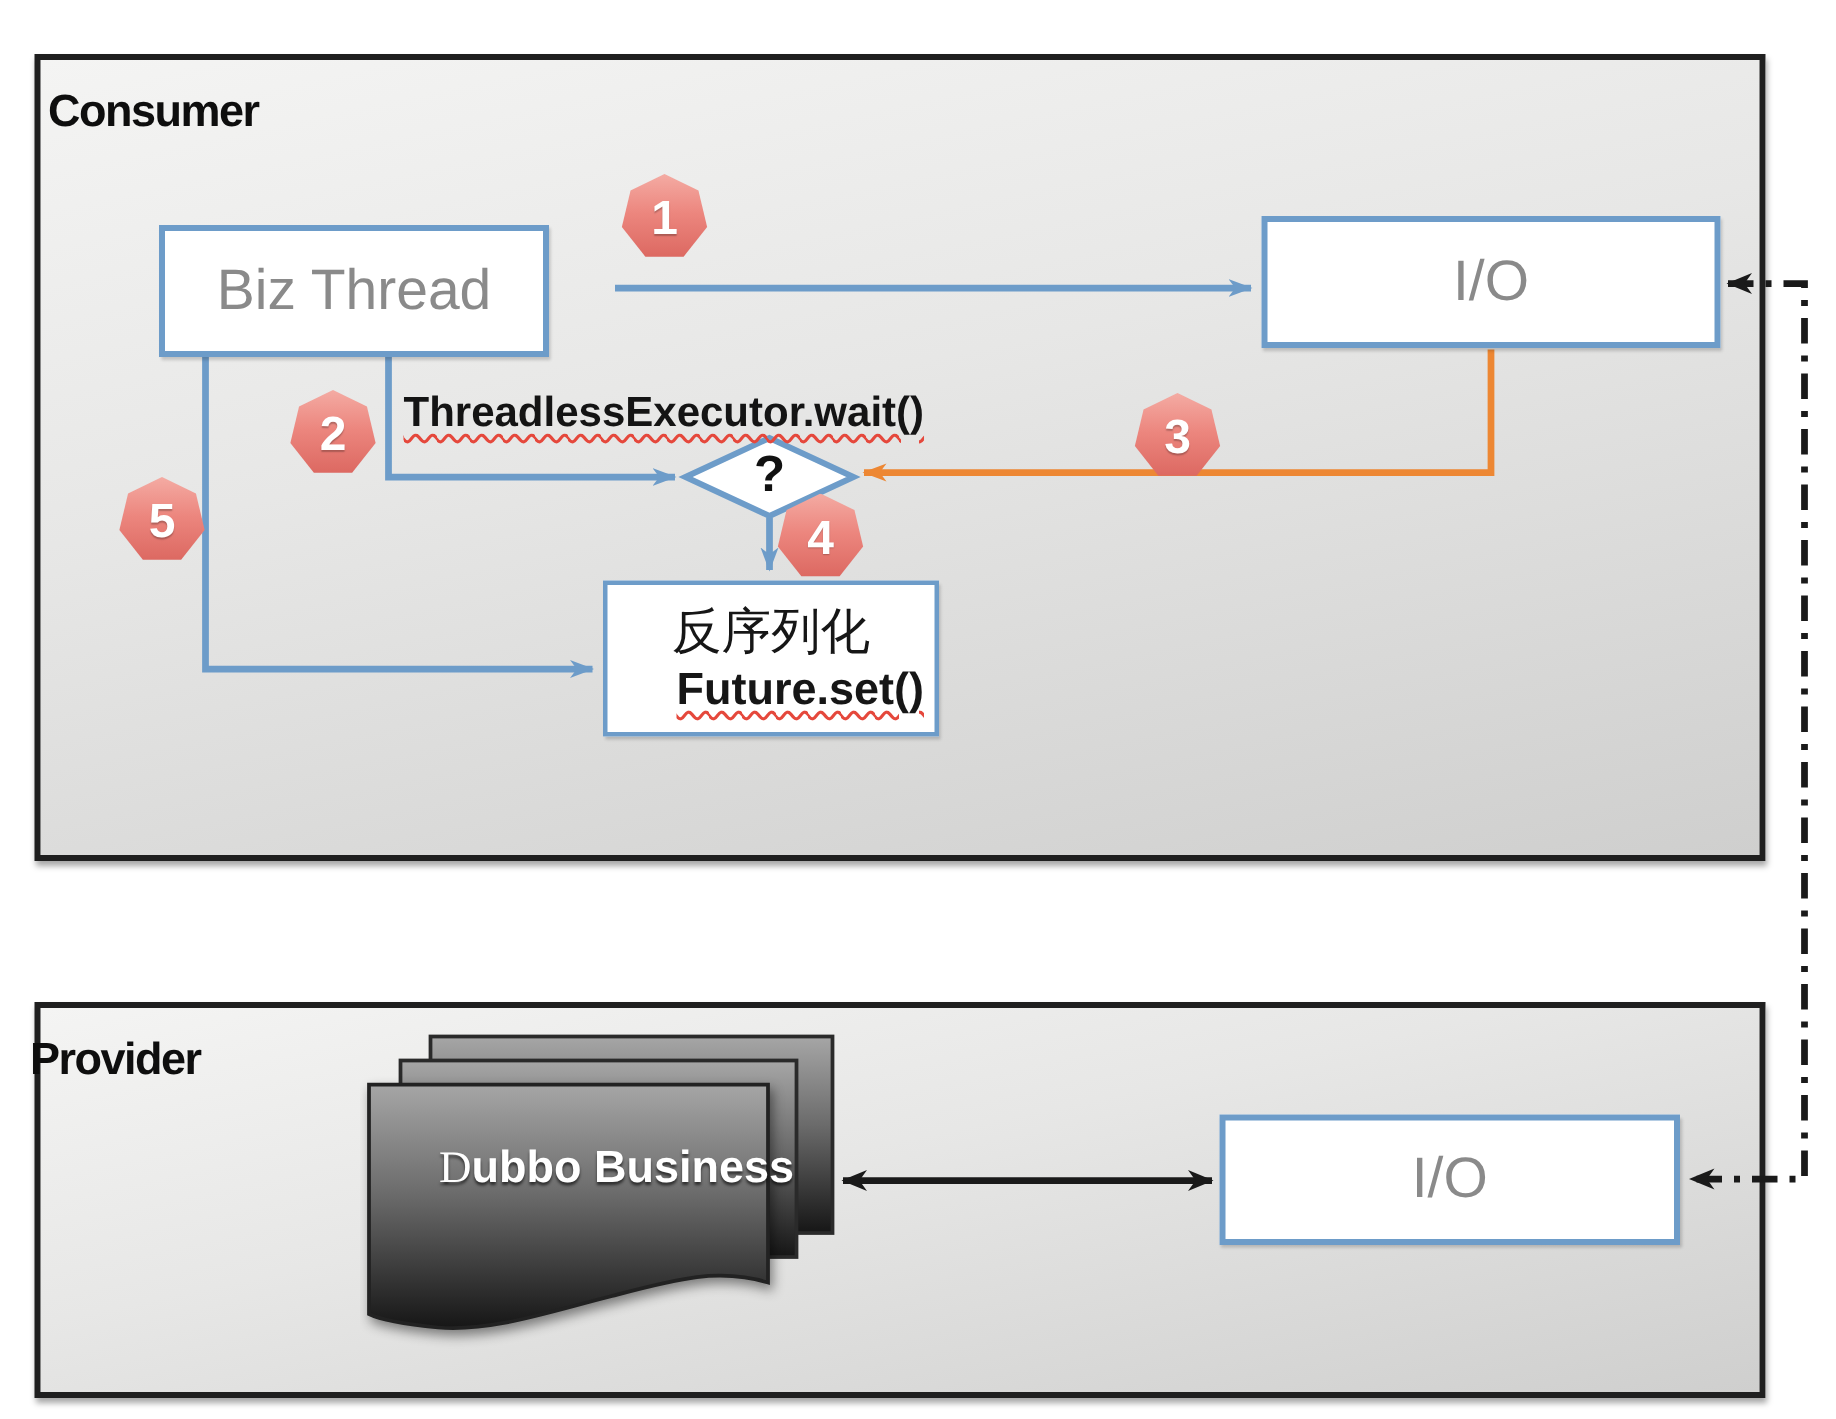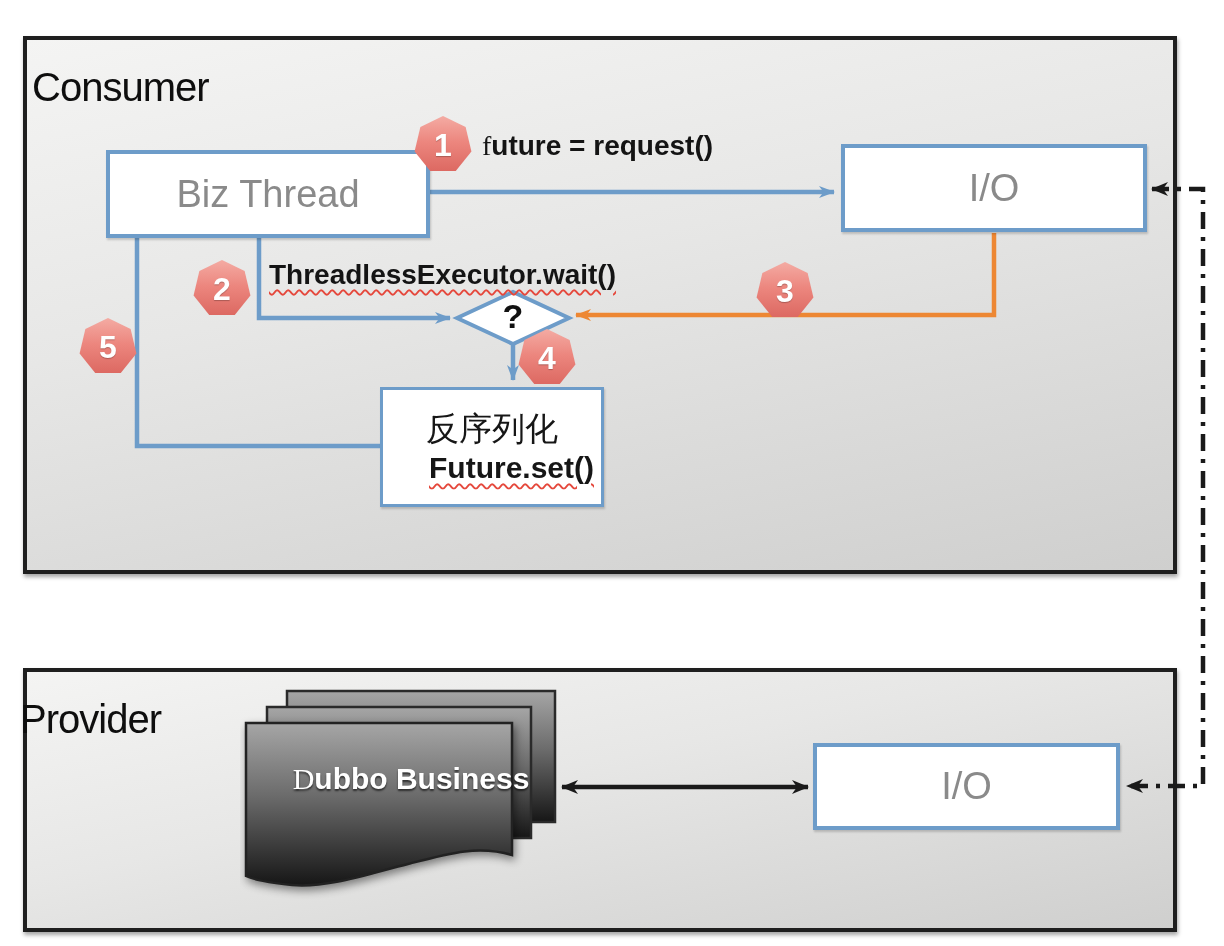--- a/index.html
+++ b/index.html
@@ -7,21 +7,21 @@
     position:relative;width:1224px;height:946px;overflow:hidden;
     font-family:"Liberation Sans",sans-serif;background:#ffffff;
   }
   .panel{
     position:absolute;box-sizing:border-box;
     border:4px solid #1f1f1f;
     background:linear-gradient(168deg,#f4f4f3 0%,#e7e7e6 42%,#cfcfce 100%);
     box-shadow:1px 3px 4px rgba(0,0,0,0.35);
   }
   .panel-title{
-    position:absolute;font-size:40px;font-weight:400;color:#0e0e0e;
+    position:absolute;font-size:30px;font-weight:700;color:#0e0e0e;
     letter-spacing:-1px;line-height:1;white-space:nowrap;
   }
   .node{
     position:absolute;box-sizing:border-box;background:#ffffff;
     border:4px solid #6d9cc9;display:flex;align-items:center;justify-content:center;
     box-shadow:1px 2px 2px rgba(0,0,0,0.18);
   }
   .node-label{font-size:38px;color:#8a8a8a;white-space:nowrap;}
   .annotation{
     position:absolute;font-size:28px;font-weight:600;color:#141414;
@@ -93,35 +93,34 @@
 
     <path d="M 562 787 H 808" fill="none" stroke-width="4.5" marker-start="url(#mBlackRev)" marker-end="url(#mBlack)" stroke="#1A1A1A"></path>
 
     <path d="M 1152 189 H 1203 V 786 H 1127" fill="none" stroke-width="4.5" stroke-dasharray="17 8 4 8" marker-start="url(#mBlackRev)" marker-end="url(#mBlack)" stroke="#1A1A1A"></path>
 
     <polygon points="457,318 513,292 569,318 513,344" fill="#ffffff" stroke-width="4" stroke="#6D9CC9"></polygon>
   </svg>
 
   <h1 class="panel-title" style="left:32px;top:40px;">Consumer</h1>
 
-  <div class="node" style="left:106px;top:150px;width:324px;height:88px;">
+  <div class="node" style="left:106px;top:150px;width:260px;height:88px;">
     <span class="node-label">Biz Thread</span>
   </div>
 
   <div class="node" style="left:841px;top:144px;width:306px;height:88px;">
     <span class="node-label">I/O</span>
   </div>
 
-  <div class="annotation serif-first" style="left:482px;top:131px;">future = request()</div>
 
   <div class="annotation squiggle" style="left:269px;top:260px;">ThreadlessExecutor.wait()</div>
 
   <div class="decision-q">?</div>
 
-  <div class="node" style="left:380px;top:387px;width:224px;height:120px;border-width:3px;">
+  <div class="node" style="left:402px;top:387px;width:224px;height:104px;border-width:3px;">
     <div class="deser-inner">
       <div class="deser-cn">反序列化</div>
       <div class="deser-en squiggle">Future.set()</div>
     </div>
   </div>
 
   <div class="badge" style="left:414px;top:116px;">
     <span>1</span>
     </div>
   <div class="badge" style="left:193px;top:260px;">

